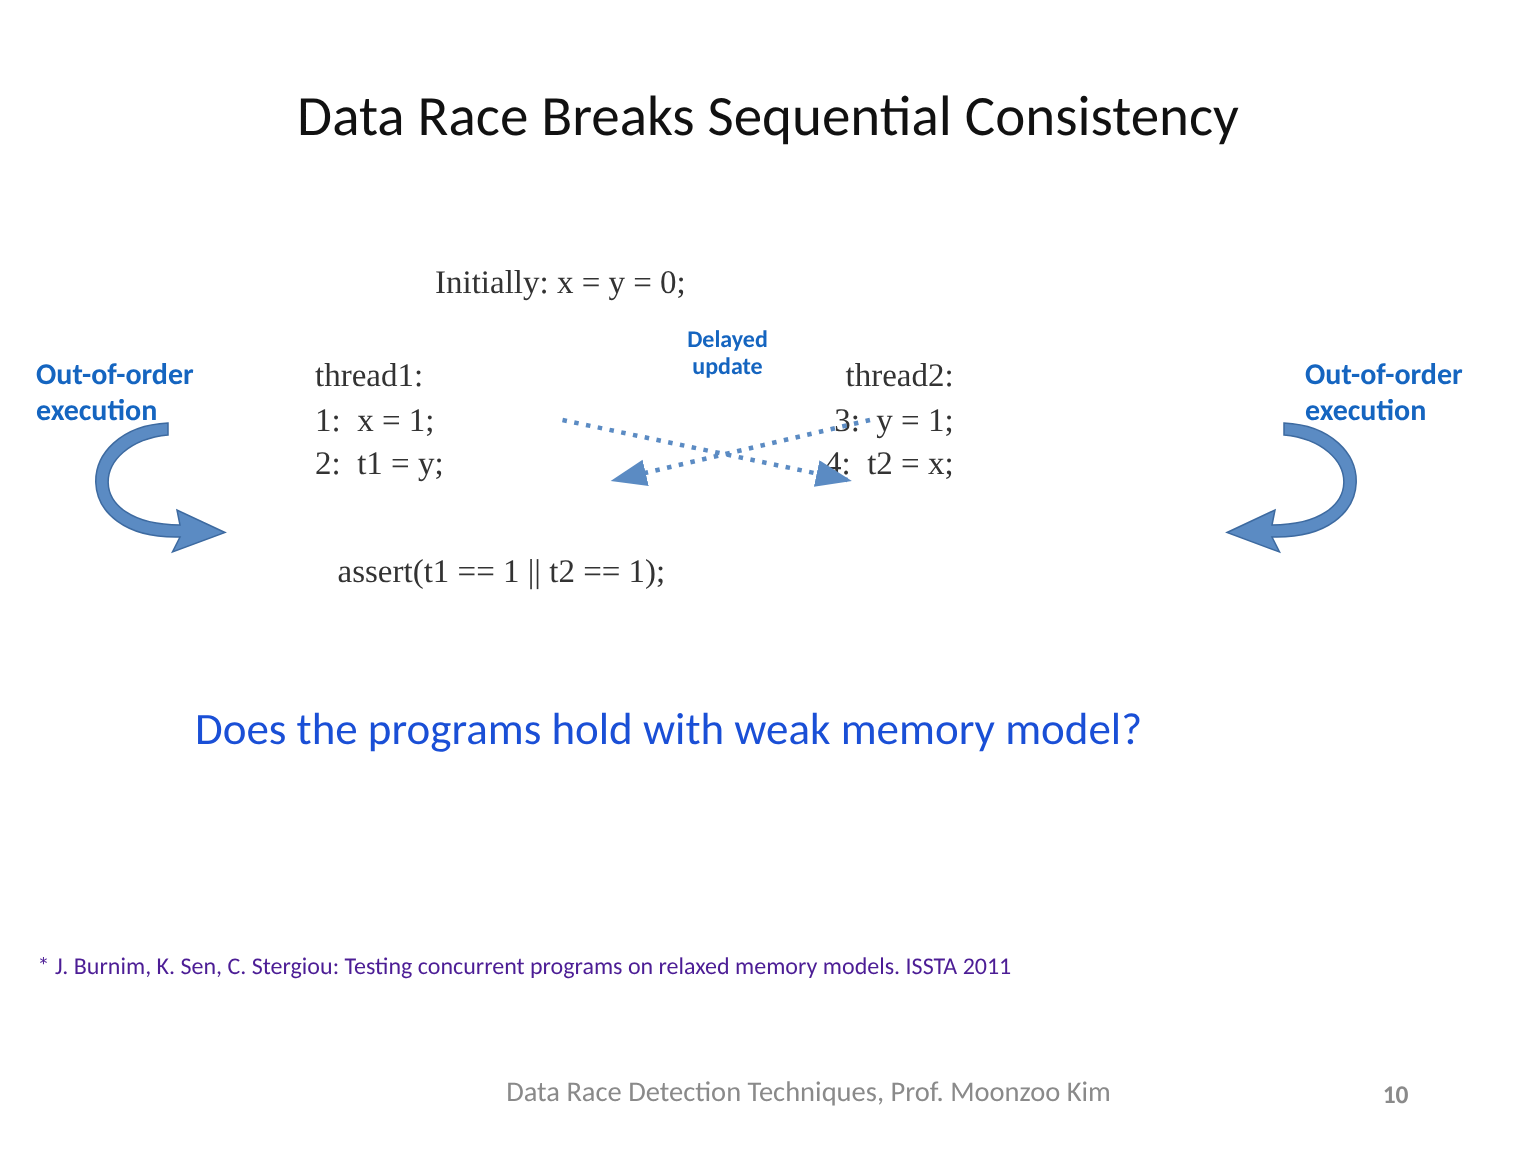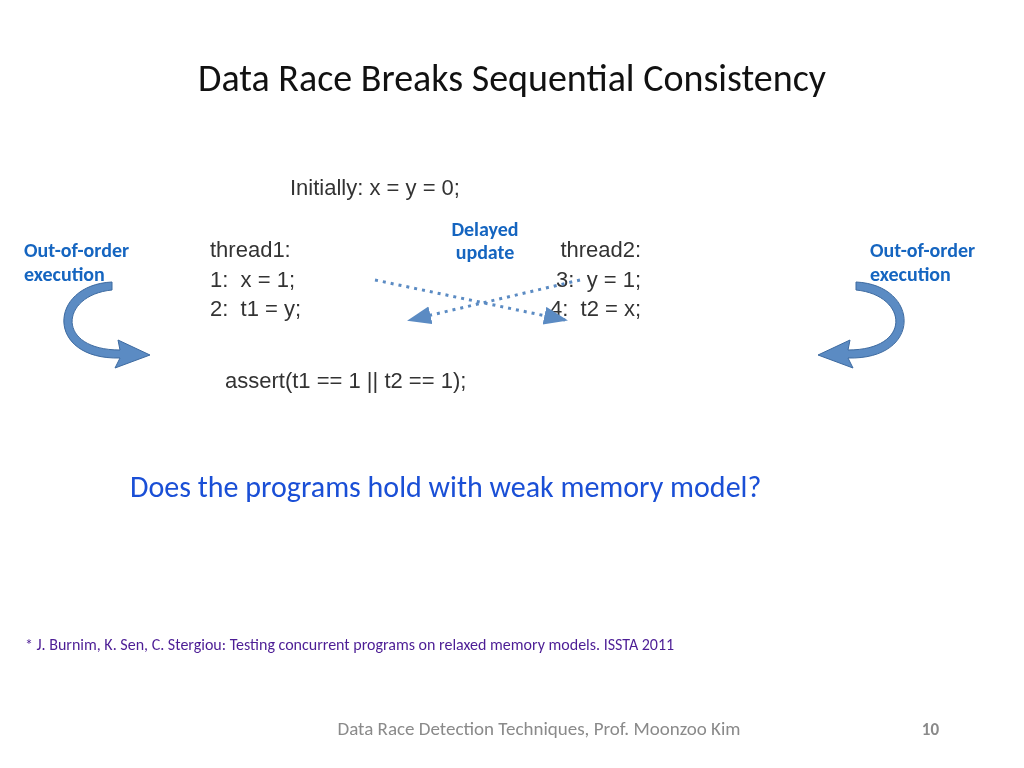--- a/index.html
+++ b/index.html
@@ -16,21 +16,21 @@
     position: absolute;
     top: 55px;
     left: 0;
     width: 100%;
     text-align: center;
     font-size: 38px;
     color: #111;
     font-weight: 400;
   }
   .mono {
-    font-family: Liberation Sans, sans-serif;
+    font-family: Liberation Serif, serif;
     color: #333;
     white-space: pre;
   }
   .initial-line {
     position: absolute;
     top: 175px;
     left: 290px;
     font-size: 22px;
   }
   .thread1-block {
@@ -72,21 +72,21 @@
     font-size: 20px;
     line-height: 1.2;
     text-align: left;
   }
   .label-delayed {
     position: absolute;
     top: 218px;
     left: 440px;
     color: #1565c0;
     font-weight: 700;
-    font-size: 20px;
+    font-size: 16px;
     line-height: 1.15;
     text-align: center;
     width: 90px;
   }
   .question-block {
     position: absolute;
     top: 465px;
     left: 130px;
     color: #1a4fd6;
     font-size: 30px;

